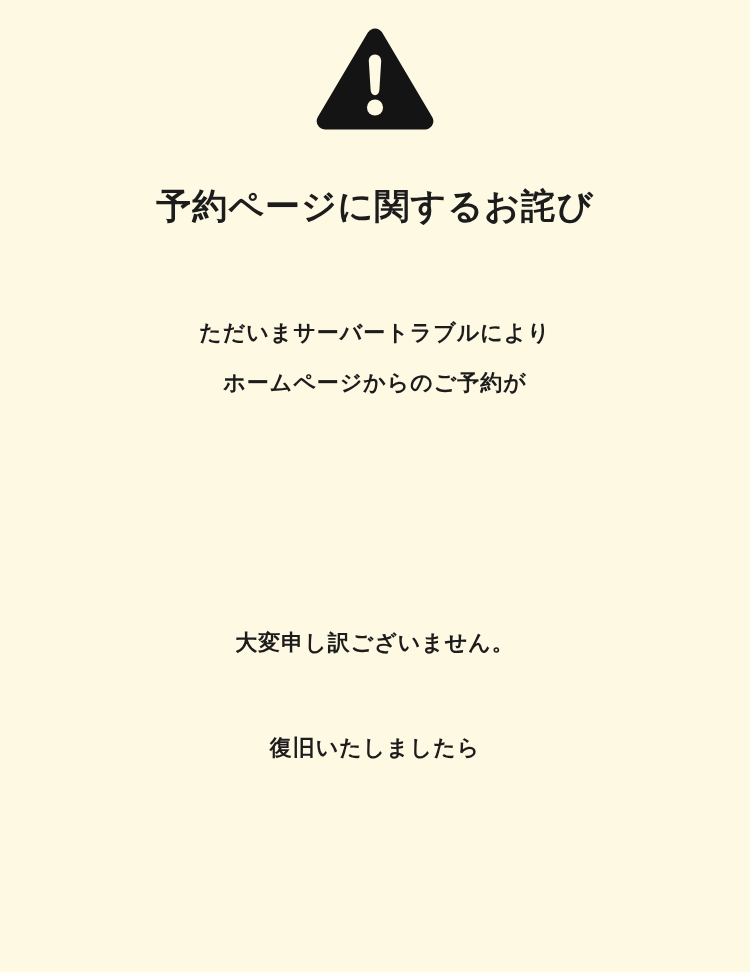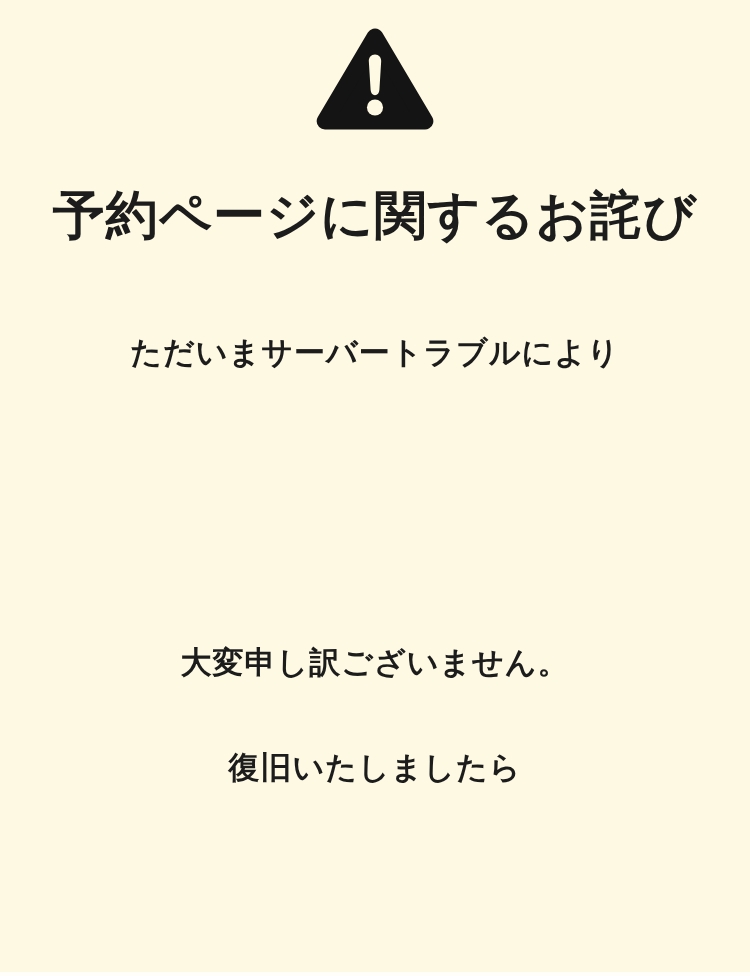--- a/index.html
+++ b/index.html
@@ -25,32 +25,32 @@
     height: 102px;
     margin: 28px auto 0;
   }
   .icon-wrap svg {
     display: block;
     width: 100%;
     height: 100%;
   }
   h1.page-title {
     margin: 56px 0 0;
-    font-size: 52px;
+    font-size: 35px;
     line-height: 1.15;
     font-weight: 700;
     letter-spacing: 1px;
     white-space: nowrap;
   }
   .content {
     margin-top: 82px;
   }
   .content p {
     margin: 0 0 55px;
-    font-size: 31px;
+    font-size: 22px;
     line-height: 50px;
     font-weight: 600;
     letter-spacing: 1px;
     white-space: nowrap;
   }
   .content p:last-child { margin-bottom: 12px; }
   .bottom-strip {
     position: absolute;
     left: 0;
     bottom: 0;
@@ -71,21 +71,21 @@
       <circle cx="60" cy="81" r="8.2" fill="#FDF9E3"></circle>
     </svg>
   </div>
 
   <h1 class="page-title">予約ページに関するお詫び</h1>
 
   <main class="content">
 
     <p>
       <span>ただいまサーバートラブルにより</span><br>
-      <br>
+      <span>ホームページからのご予約が</span><br>
     </p>
 
     <p>
       <br>
     </p>
 
     <p>
       <br>
       <span>大変申し訳ございません。</span>
     </p>

